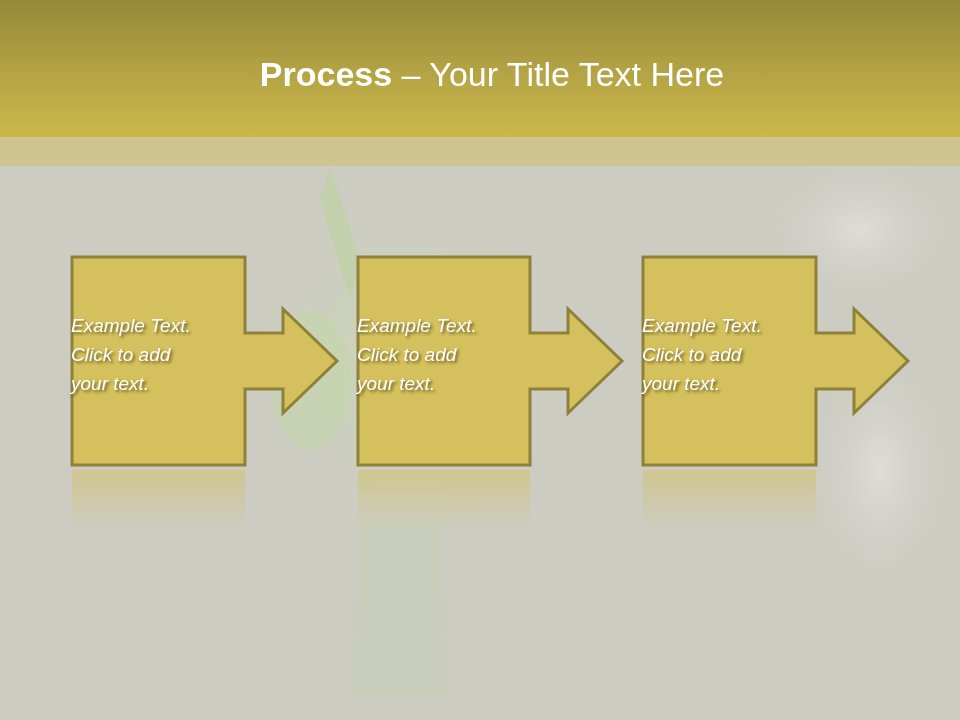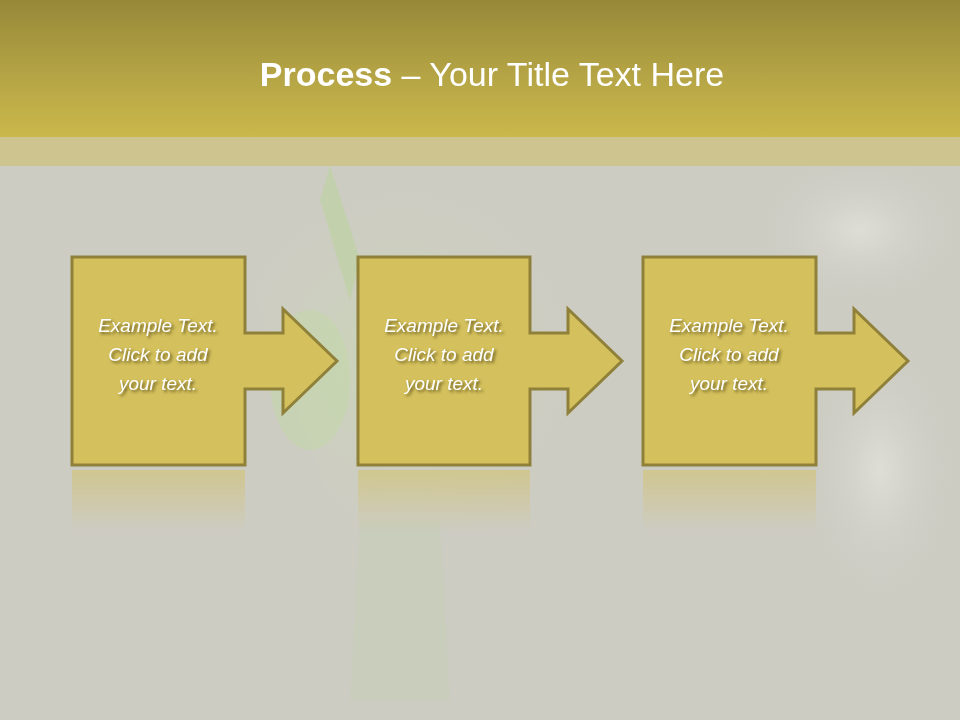--- a/index.html
+++ b/index.html
@@ -8,21 +8,21 @@
   .bg-art { position:absolute; inset:0; }
   .header { position:absolute; left:0; top:0; width:960px; height:137px;
             background:linear-gradient(to bottom, #968838 0%, #b2a244 50%, #cbb84b 100%); }
   .header-band { position:absolute; left:0; top:137px; width:960px; height:29px;
                  background:rgba(205,190,100,0.55); }
   .title { position:absolute; left:0; top:52px; width:984px; text-align:center;
            color:#ffffff; font-size:34px; line-height:44px; white-space:nowrap; }
   .title b { font-weight:bold; }
   .step { position:absolute; top:256px; width:240px; height:212px; }
   .step svg { position:absolute; left:0; top:0; overflow:visible; }
-  .step-text { position:absolute; left:0; top:55px; width:174px; text-align:center;
+  .step-text { position:absolute; left:0; top:55px; width:174px; 
                color:#ffffff; font-style:italic; font-size:19px; line-height:29px;
                text-shadow:2px 2px 3px rgba(60,50,10,0.7); }
   .reflection { position:absolute; top:470px; width:240px; height:62px; opacity:0.55; }
 </style>
 </head>
 <body>
 
 <svg class="bg-art" width="960" height="720">
   <defs>
     <radialGradient id="g1" cx="50%" cy="50%" r="50%">

